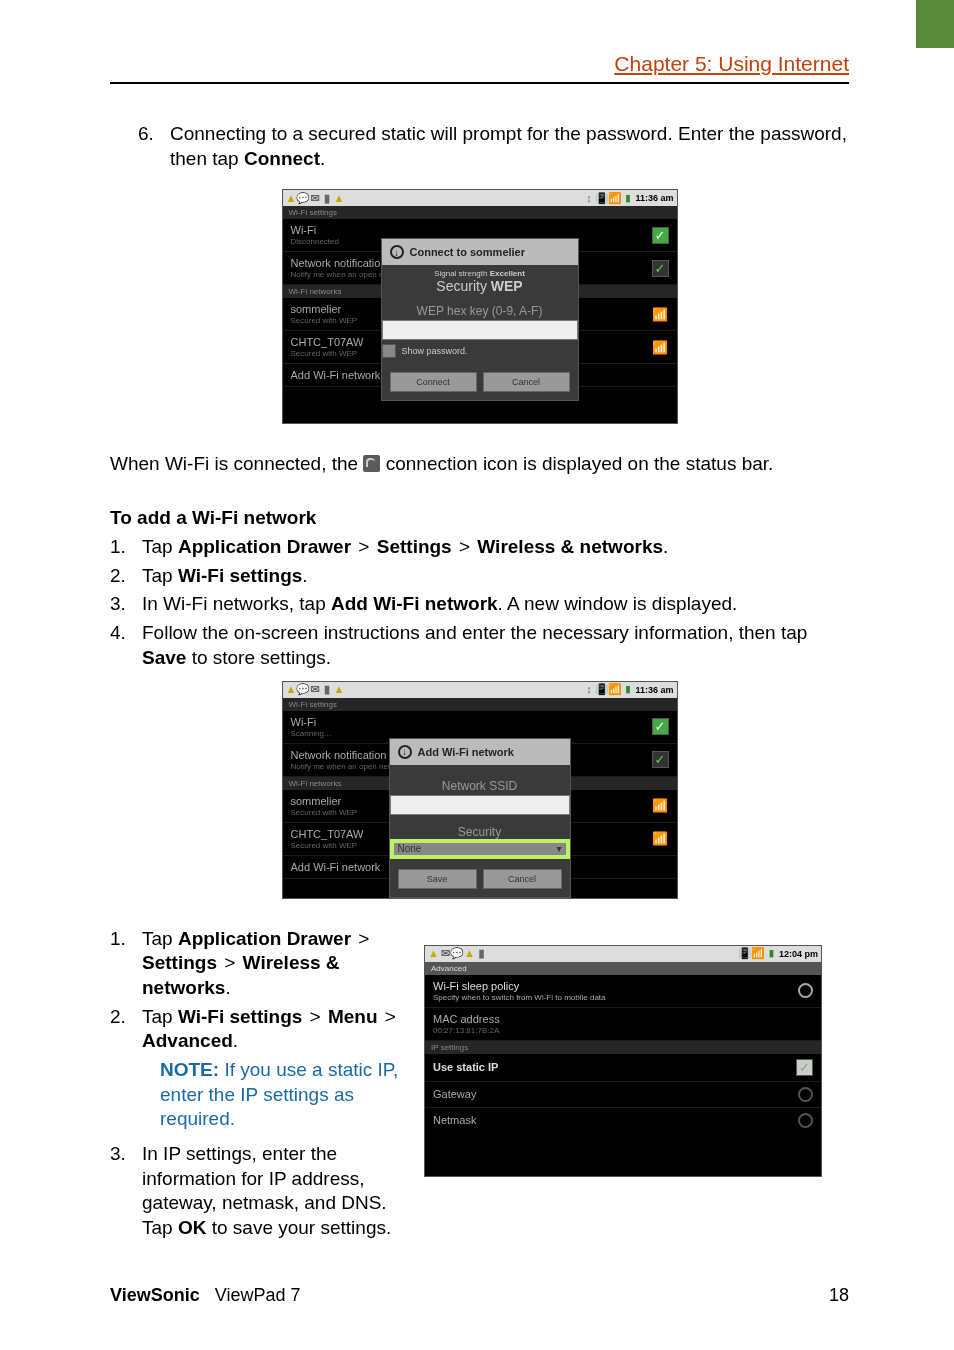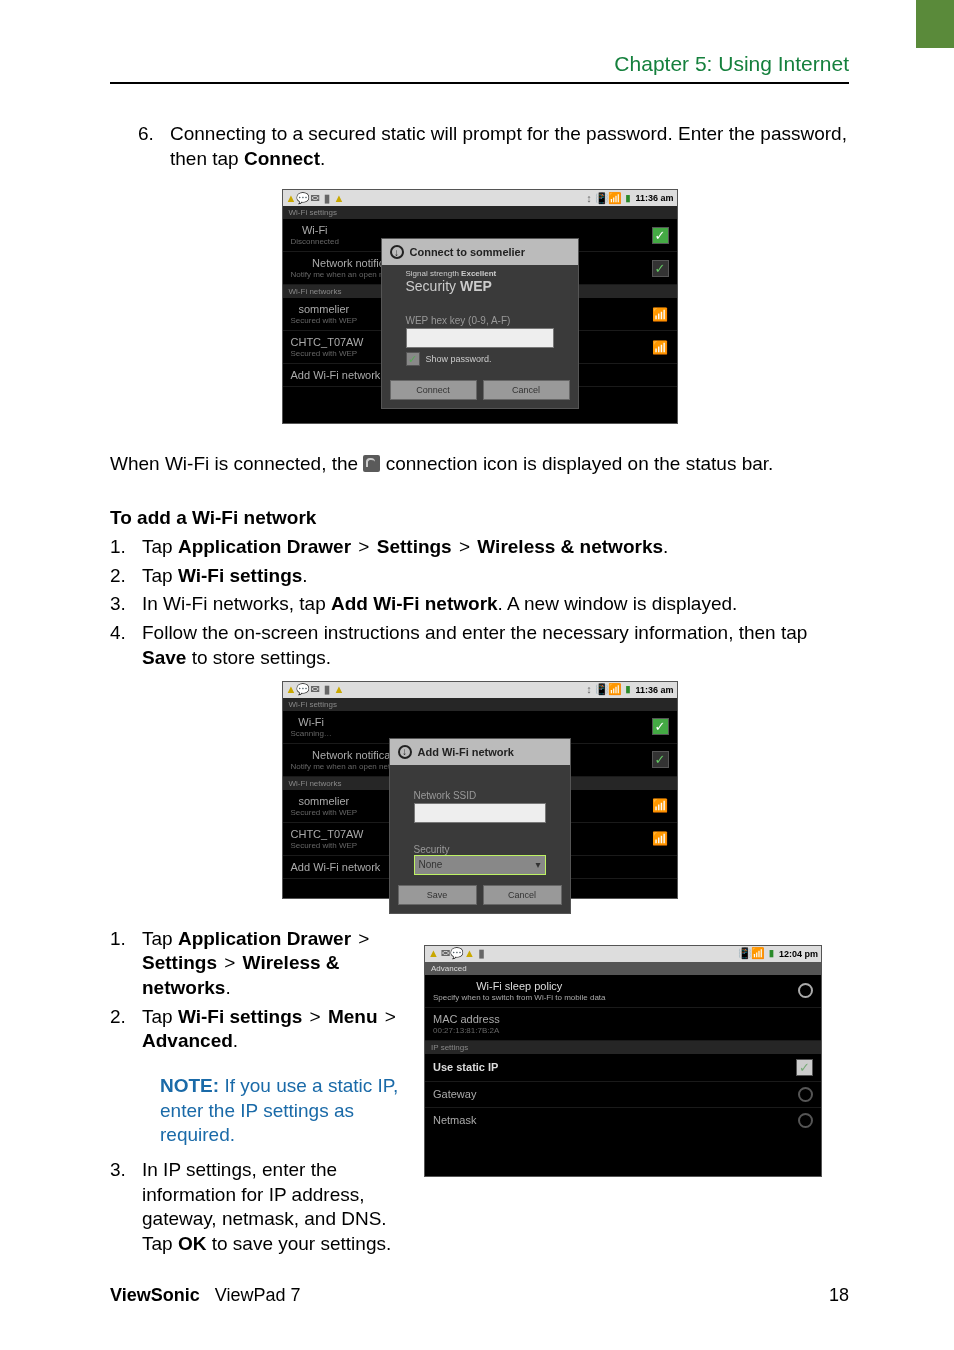--- a/index.html
+++ b/index.html
@@ -18,24 +18,25 @@
     width: 38px; height: 48px;
     background: #5a8a3a;
   }
   
   .page {
     padding: 52px 105px 0 110px;
   }
   .chapter-title {
     text-align: right;
     font-size: 21px;
-    color: #15803d;
+    color: #c2410c;
     padding-bottom: 6px;
     border-bottom: 2px solid #000;
     margin-bottom: 38px;
+    text-decoration: underline;
   }
   .body-text { font-size: 19px; line-height: 1.3; }
   .indent-step { padding-left: 28px; margin-bottom: 18px; }
   .step-row { display: flex; gap: 10px; margin-bottom: 4px; }
   .step-num { min-width: 22px; }
   .bold { font-weight: bold; }
   .inline-icon {
     display: inline-block;
     vertical-align: -2px;
     width: 17px; height: 17px;
@@ -97,21 +98,21 @@
     font-size: 8px;
     padding: 2px 6px;
   }
   .row {
     padding: 5px 8px;
     border-bottom: 1px solid #1a1a1a;
     display: flex;
     justify-content: space-between;
     align-items: center;
   }
-  .row .lbl { color: #aaa; font-size: 11px; text-align: center; }
+  .row .lbl { color: #aaa; font-size: 11px; }
   .row .sub { color: #666; font-size: 8px; }
   .row-left { display: flex; flex-direction: column; gap: 1px; }
   .chk {
     width: 17px; height: 17px;
     background: #333;
     border: 1px solid #555;
     display: flex; align-items: center; justify-content: center;
     color: #6c6; font-size: 13px;
   }
   .chk.on { background: #4a4; color: #fff; }
@@ -137,56 +138,56 @@
     display: flex;
     align-items: center;
     gap: 6px;
   }
   .dlg-title-icon {
     width: 14px; height: 14px;
     border: 2px solid #222; border-radius: 50%;
     display: inline-flex; align-items: center; justify-content: center;
     font-size: 10px; font-weight: bold;
   }
-  .dlg-body { padding: 4px 24px; }
-  .dlg-label { font-size: 10px; color: #999; margin-top: 21px; }
+  .dlg-body { padding: 4px 0; text-align: center; }
+  .dlg-label { font-size: 12px; color: #999; margin-top: 10px; }
   .dlg-field {
     background: #eee;
     color: #888;
     border: 1px solid #777;
     height: 20px;
     width: 100%;
     margin: 2px 0 4px 0;
     font-size: 9px;
     padding: 3px 4px;
   }
   .dlg-select {
     background: #888; color: #333;
-    border: 1px solid #bef264;
+    border: 4px solid #bef264;
     height: 20px; width: 100%;
     font-size: 10px; padding: 2px 4px;
     display: flex; justify-content: space-between; align-items: center;
   }
   .dlg-check-row { display: flex; align-items: center; gap: 6px; font-size: 9px; color: #ccc; margin: 4px 0; }
   .dlg-chk { width: 14px; height: 14px; background: #888; border: 1px solid #555; display: inline-flex; align-items: center; justify-content: center; color: #5a5; font-size: 11px; }
   .dlg-btns { display: flex; gap: 6px; padding: 6px 8px 8px 8px; }
   .dlg-btn {
     flex: 1;
     background: #999;
     color: #333;
     border: 1px solid #666;
     height: 20px;
     font-size: 9px;
     display: flex; align-items: center; justify-content: center;
   }
 
   .two-col { display: flex; gap: 24px; align-items: flex-start; }
   .two-col .left { flex: 0 0 290px; }
   .two-col .right { flex: 1; padding-top: 18px; }
-  .sub-indent { padding-left: 50px; margin-top: 20px; margin-bottom: 10px; }
+  .sub-indent { padding-left: 50px; margin-top: 4px; margin-bottom: 10px; }
 
   .footer {
     position: absolute;
     bottom: 44px;
     left: 110px; right: 105px;
     display: flex;
     justify-content: space-between;
     font-size: 18px;
   }
 </style>

